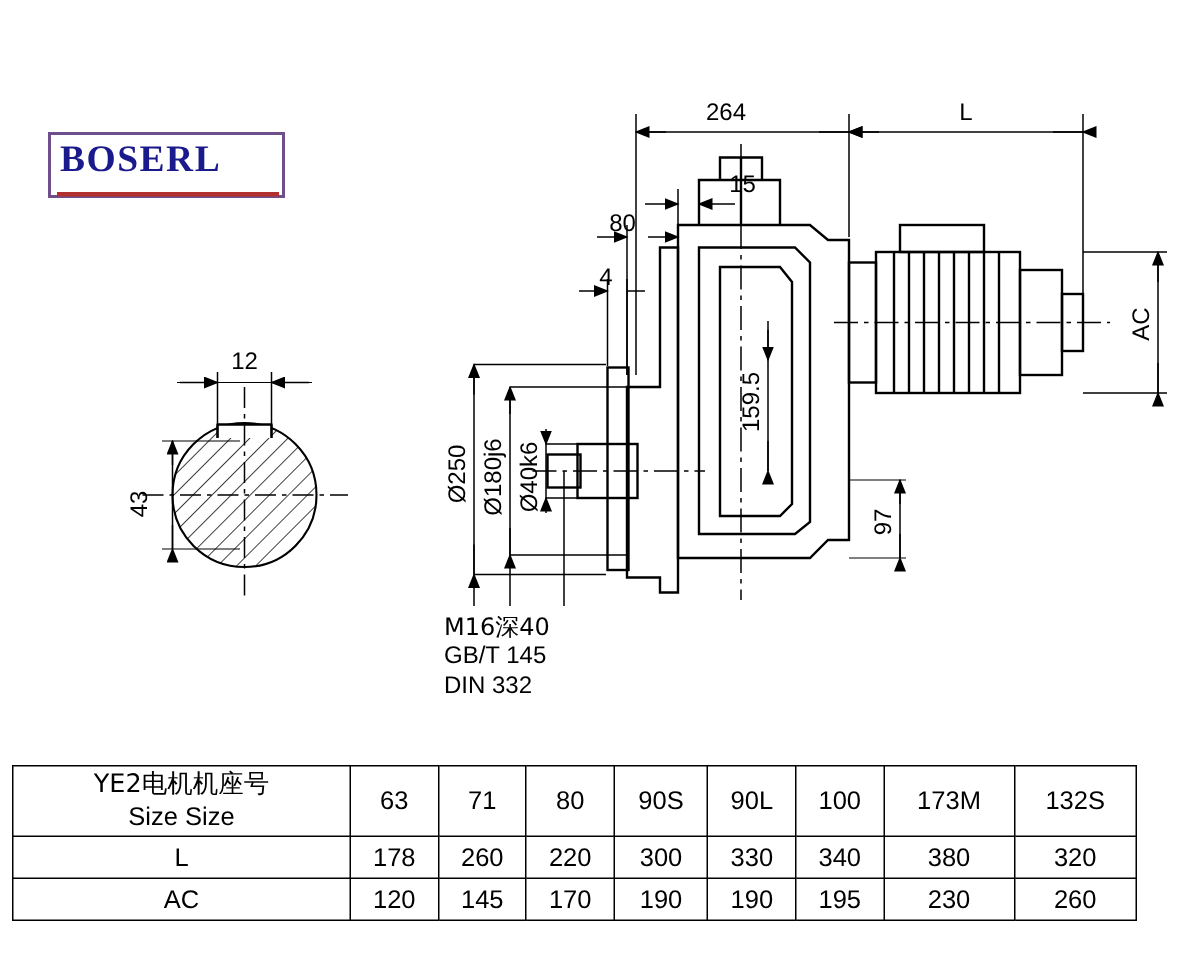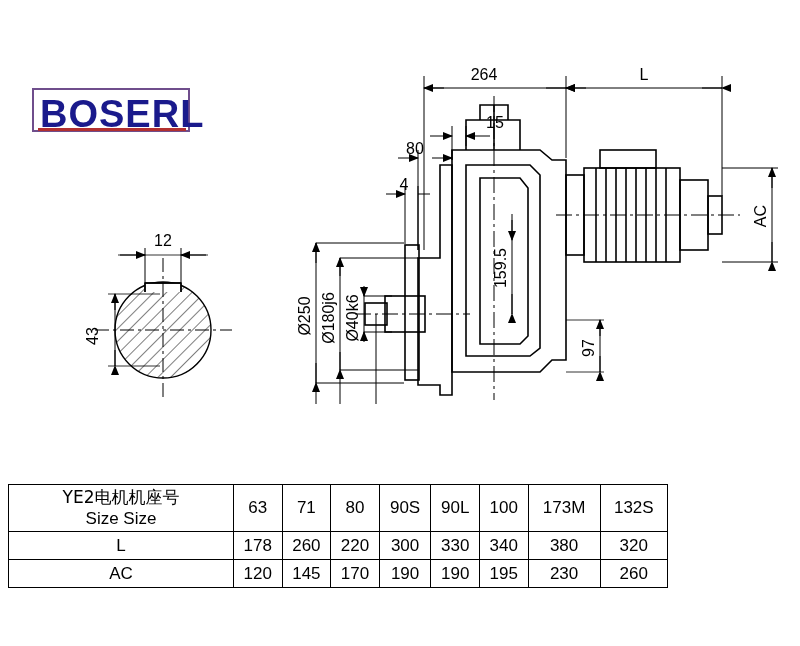--- a/index.html
+++ b/index.html
@@ -37,24 +37,24 @@
     top: 88px;
     width: 158px;
     height: 44px;
     border: 2px solid #6f4e8c;
     box-sizing: border-box;
   }
   .logo-text {
     position: absolute;
     left: 40px;
     top: 93px;
-    font-size: 38px;
+    font-size: 25px;
     font-weight: bold;
     color: #1a1a8c;
-    font-family: Liberation Sans, sans-serif;
+    font-family: Liberation Serif, serif;
     letter-spacing: 1px;
   }
   .logo-underline {
     position: absolute;
     left: 38px;
     top: 128px;
     width: 148px;
     height: 3px;
     background: #b23030;
   }
@@ -62,22 +62,22 @@
     position: absolute;
     left: 0; top: 0;
     width: 800px;
     height: 646px;
     pointer-events: none;
   }
   
   .tbl {
     position: absolute;
     left: 8px;
-    top: 484px;
-    width: 660px;
+    top: 510px;
+    width: 750px;
     border-collapse: collapse;
     font-size: 17px;
     font-family: "Liberation Sans", sans-serif;
   }
   .tbl td {
     border: 1px solid #000;
     text-align: center;
     height: 27px;
     padding: 0;
   }
@@ -275,20 +275,25 @@
       <line x1="600" y1="320" x2="600" y2="336" marker-start="url(#arS)"></line>
       <line x1="600" y1="372" x2="600" y2="356" marker-start="url(#ar)"></line>
       <line x1="566" y1="320" x2="604" y2="320" stroke-width="0.8"></line>
       <line x1="566" y1="372" x2="604" y2="372" stroke-width="0.8"></line>
     </g>
     <text class="dimtxt" x="766" y="216" text-anchor="middle" transform="rotate(-90 766 216)">AC</text>
     <text class="dimtxt" x="506" y="268" text-anchor="middle" transform="rotate(-90 506 268)">159.5</text>
     <text class="dimtxt" x="594" y="348" text-anchor="middle" transform="rotate(-90 594 348)">97</text>
   </svg>
 
+  <div style="position:absolute;left:296px;top:408px;font-size:16px;line-height:20px;font-family:'Liberation Sans',sans-serif;">
+    <div class="cjk">M16深40</div>
+    <div>GB/T 145</div>
+    <div>DIN 332</div>
+  </div>
 
   <table class="tbl">
     <tbody>
       <tr>
         <td class="lbl hdr2">
           <div class="cjk">YE2电机机座号</div>
           <div>Size Size</div>
         </td>
         <td class="hdr2">63</td>
         <td class="hdr2">71</td>

